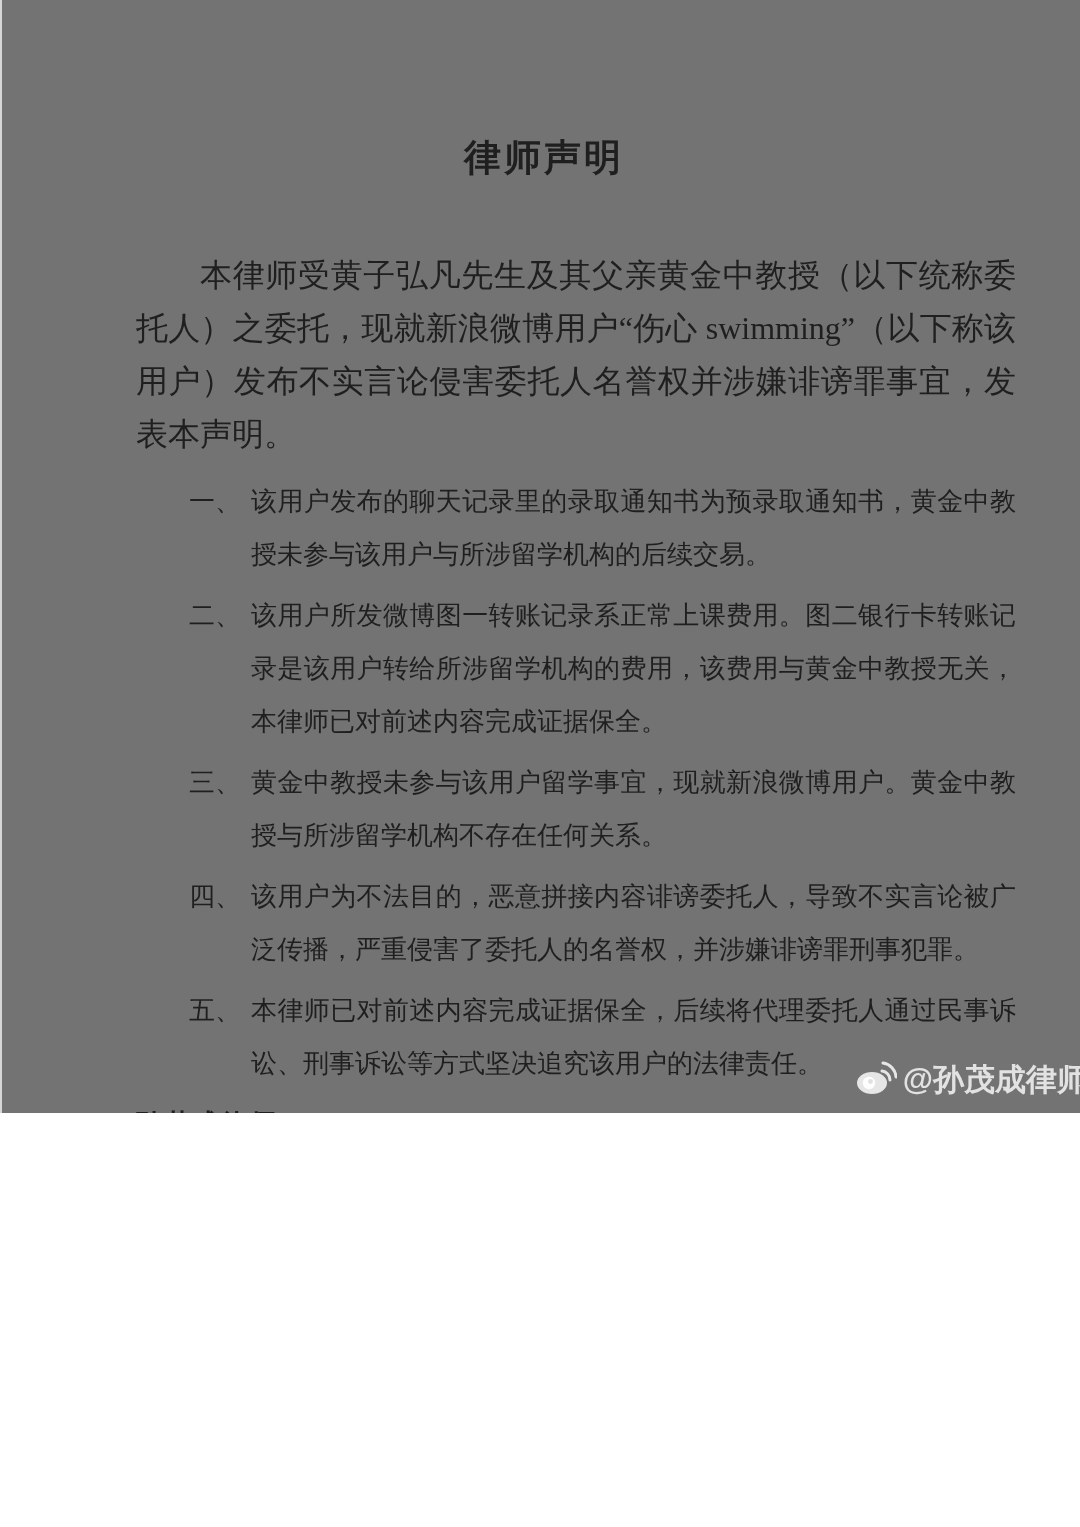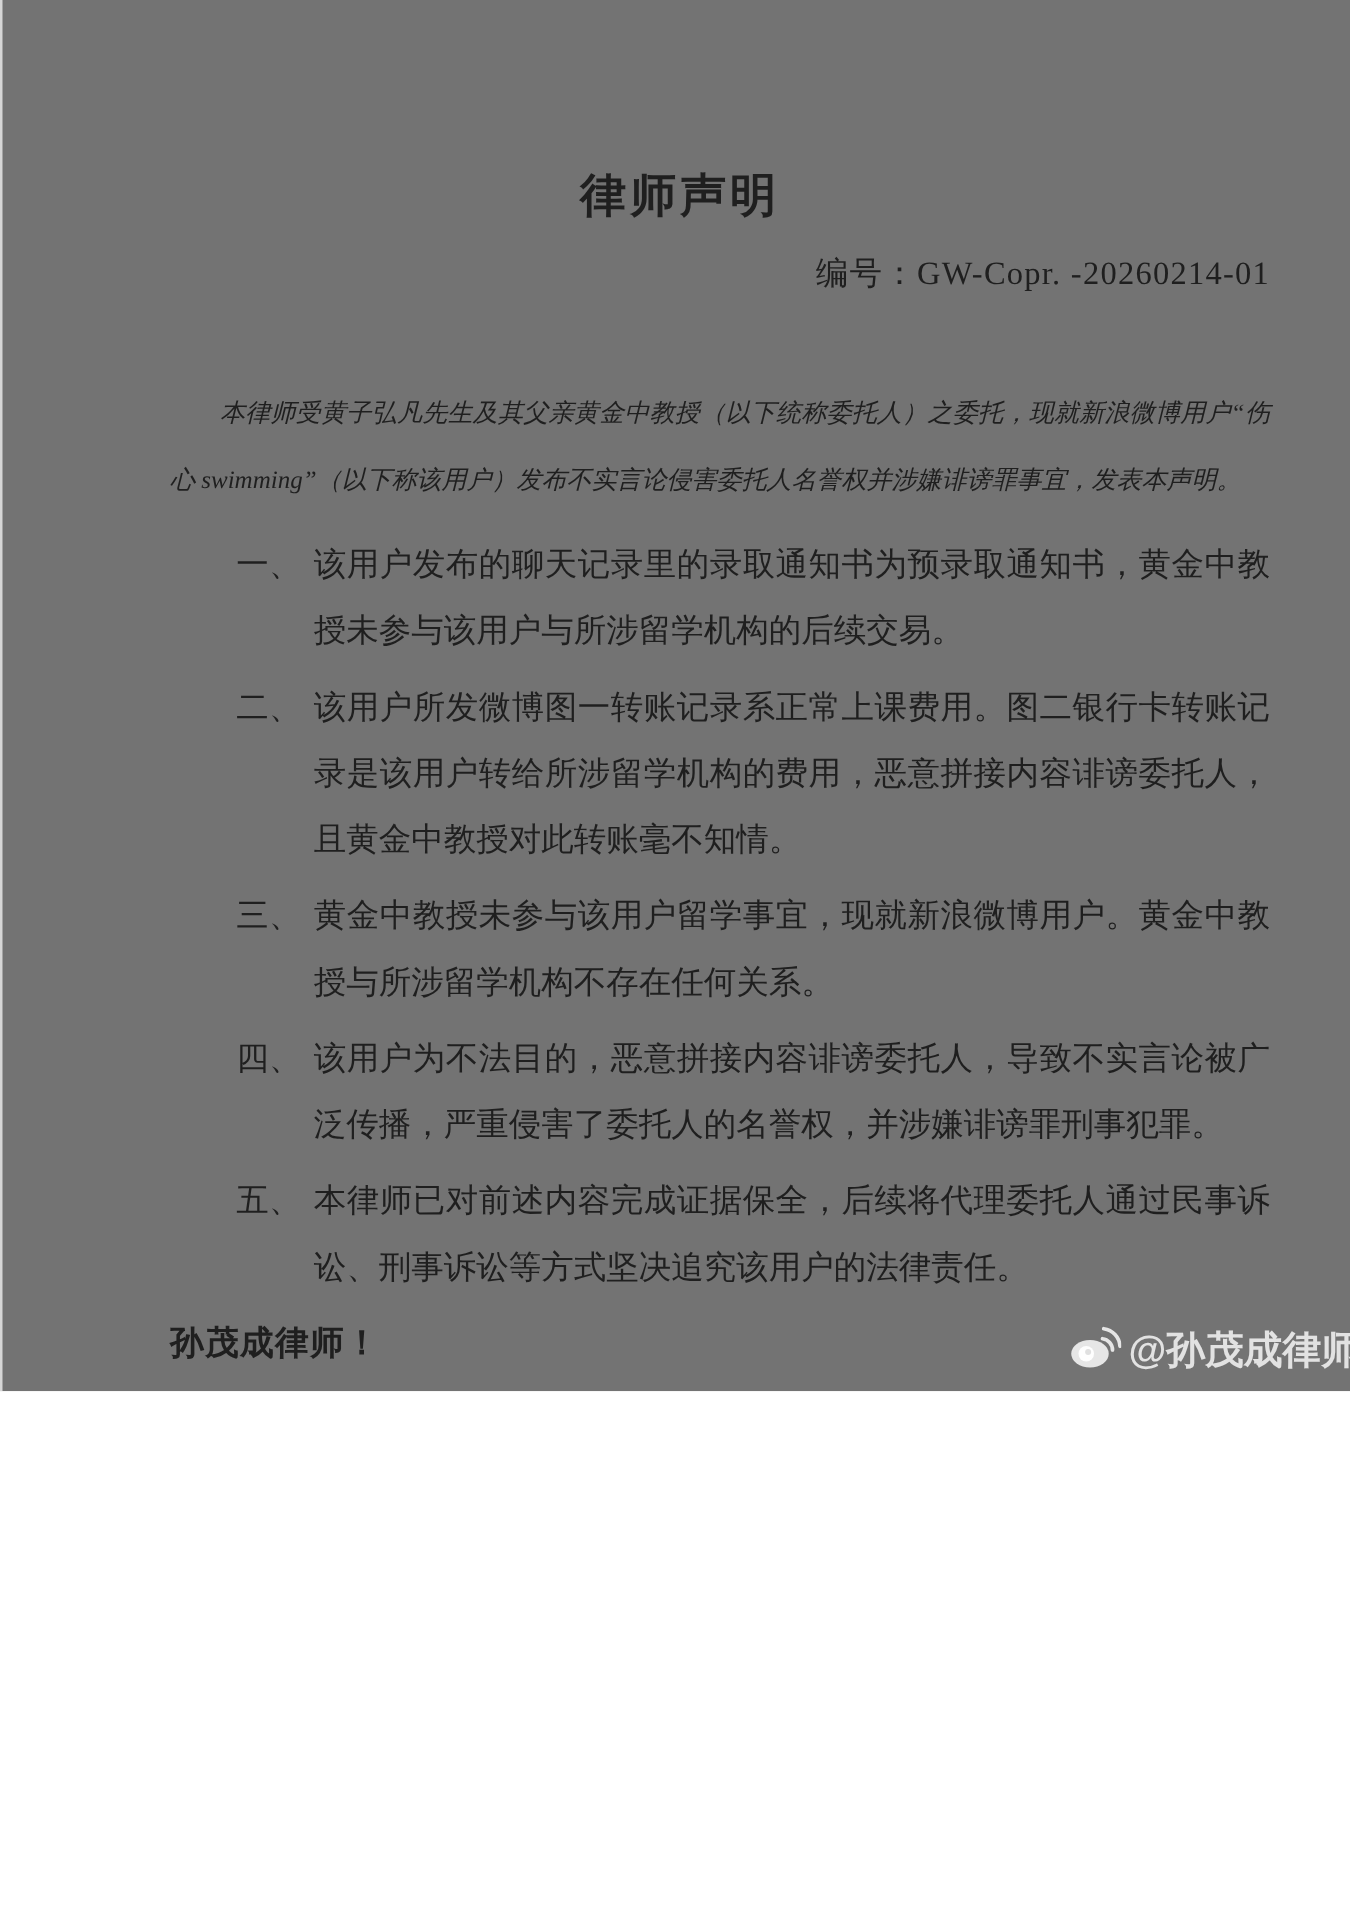--- a/index.html
+++ b/index.html
@@ -21,23 +21,22 @@
     font-size:37px;line-height:44px;font-weight:700;letter-spacing:3px;
   }
   .doc-number{
     margin-top:22px;
     text-align:right;
     font-size:26px;line-height:34px;letter-spacing:1px;
   }
   .intro{
     margin:69px 0 0 0;
     text-indent:2em;
-    font-size:20px;line-height:53px;
+    font-size:32px;line-height:53px;
     text-align:justify;
-    font-style:italic;
   }
   .items{margin-top:14px;}
   .item{
     display:flex;
     margin:0 0 8px 53px;
     font-size:26px;line-height:53px;
   }
   .item .num{flex:0 0 62px;}
   .item .itext{flex:1;text-align:justify;}
   .closing{
@@ -69,31 +68,30 @@
   .seal-en{font-family:"Liberation Serif","DejaVu Serif",serif;font-weight:700;}
 </style>
 </head>
 <body>
 
 <div class="page">
   <div class="scan-edge"></div>
 
   <div class="content">
     <h1 class="title">律师声明</h1>
-    <div class="doc-number">编号：GW-Copr. -20260214-01</div>
     <p class="intro">本律师受黄子弘凡先生及其父亲黄金中教授（以下统称委托人）之委托，现就新浪微博用户“伤心 swimming”（以下称该用户）发布不实言论侵害委托人名誉权并涉嫌诽谤罪事宜，发表本声明。</p>
 
     <div class="items">
       <div class="item">
         <span class="num">一、</span>
         <span class="itext">该用户发布的聊天记录里的录取通知书为预录取通知书，黄金中教授未参与该用户与所涉留学机构的后续交易。</span>
       </div>
       <div class="item">
         <span class="num">二、</span>
-        <span class="itext">该用户所发微博图一转账记录系正常上课费用。图二银行卡转账记录是该用户转给所涉留学机构的费用，恶意拼接内容诽谤委托人，且黄金中教授对此转账毫不知情。</span>
+        <span class="itext">该用户所发微博图一转账记录系正常上课费用。图二银行卡转账记录是该用户转给所涉留学机构的费用，该费用与黄金中教授无关，本律师已对前述内容完成证据保全。</span>
       </div>
       <div class="item">
         <span class="num">三、</span>
         <span class="itext">黄金中教授未参与该用户留学事宜，现就新浪微博用户。黄金中教授与所涉留学机构不存在任何关系。</span>
       </div>
       <div class="item">
         <span class="num">四、</span>
         <span class="itext">该用户为不法目的，恶意拼接内容诽谤委托人，导致不实言论被广泛传播，严重侵害了委托人的名誉权，并涉嫌诽谤罪刑事犯罪。</span>
       </div>
       <div class="item">

